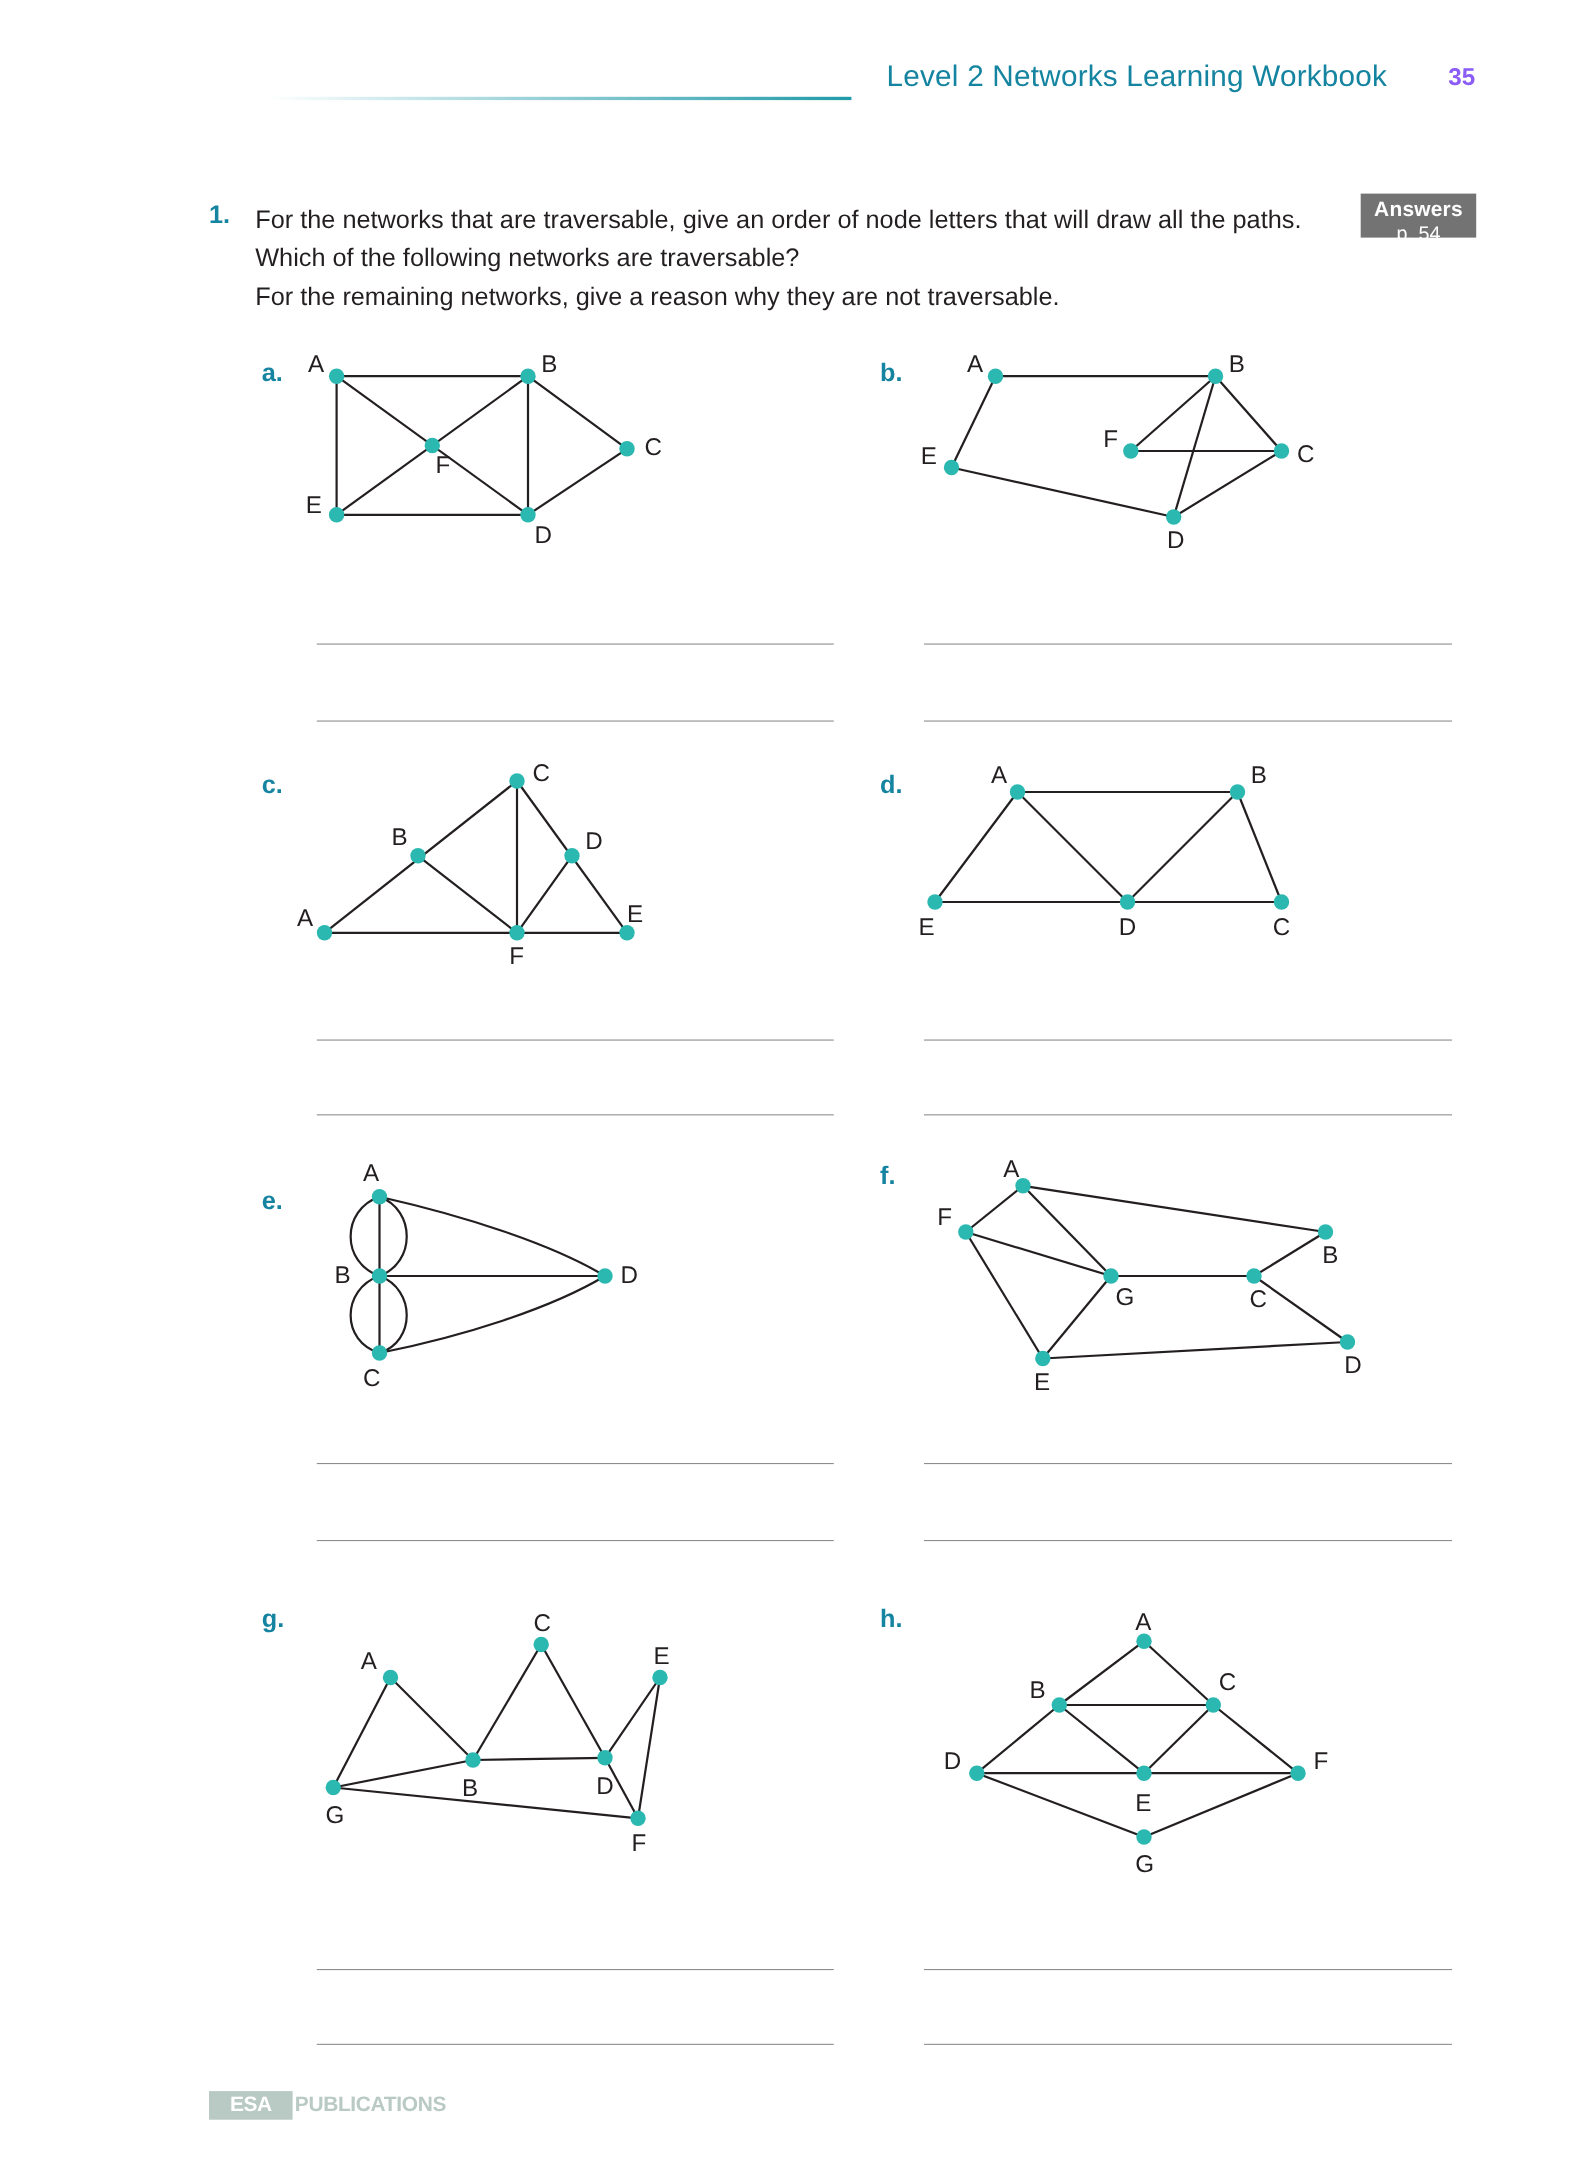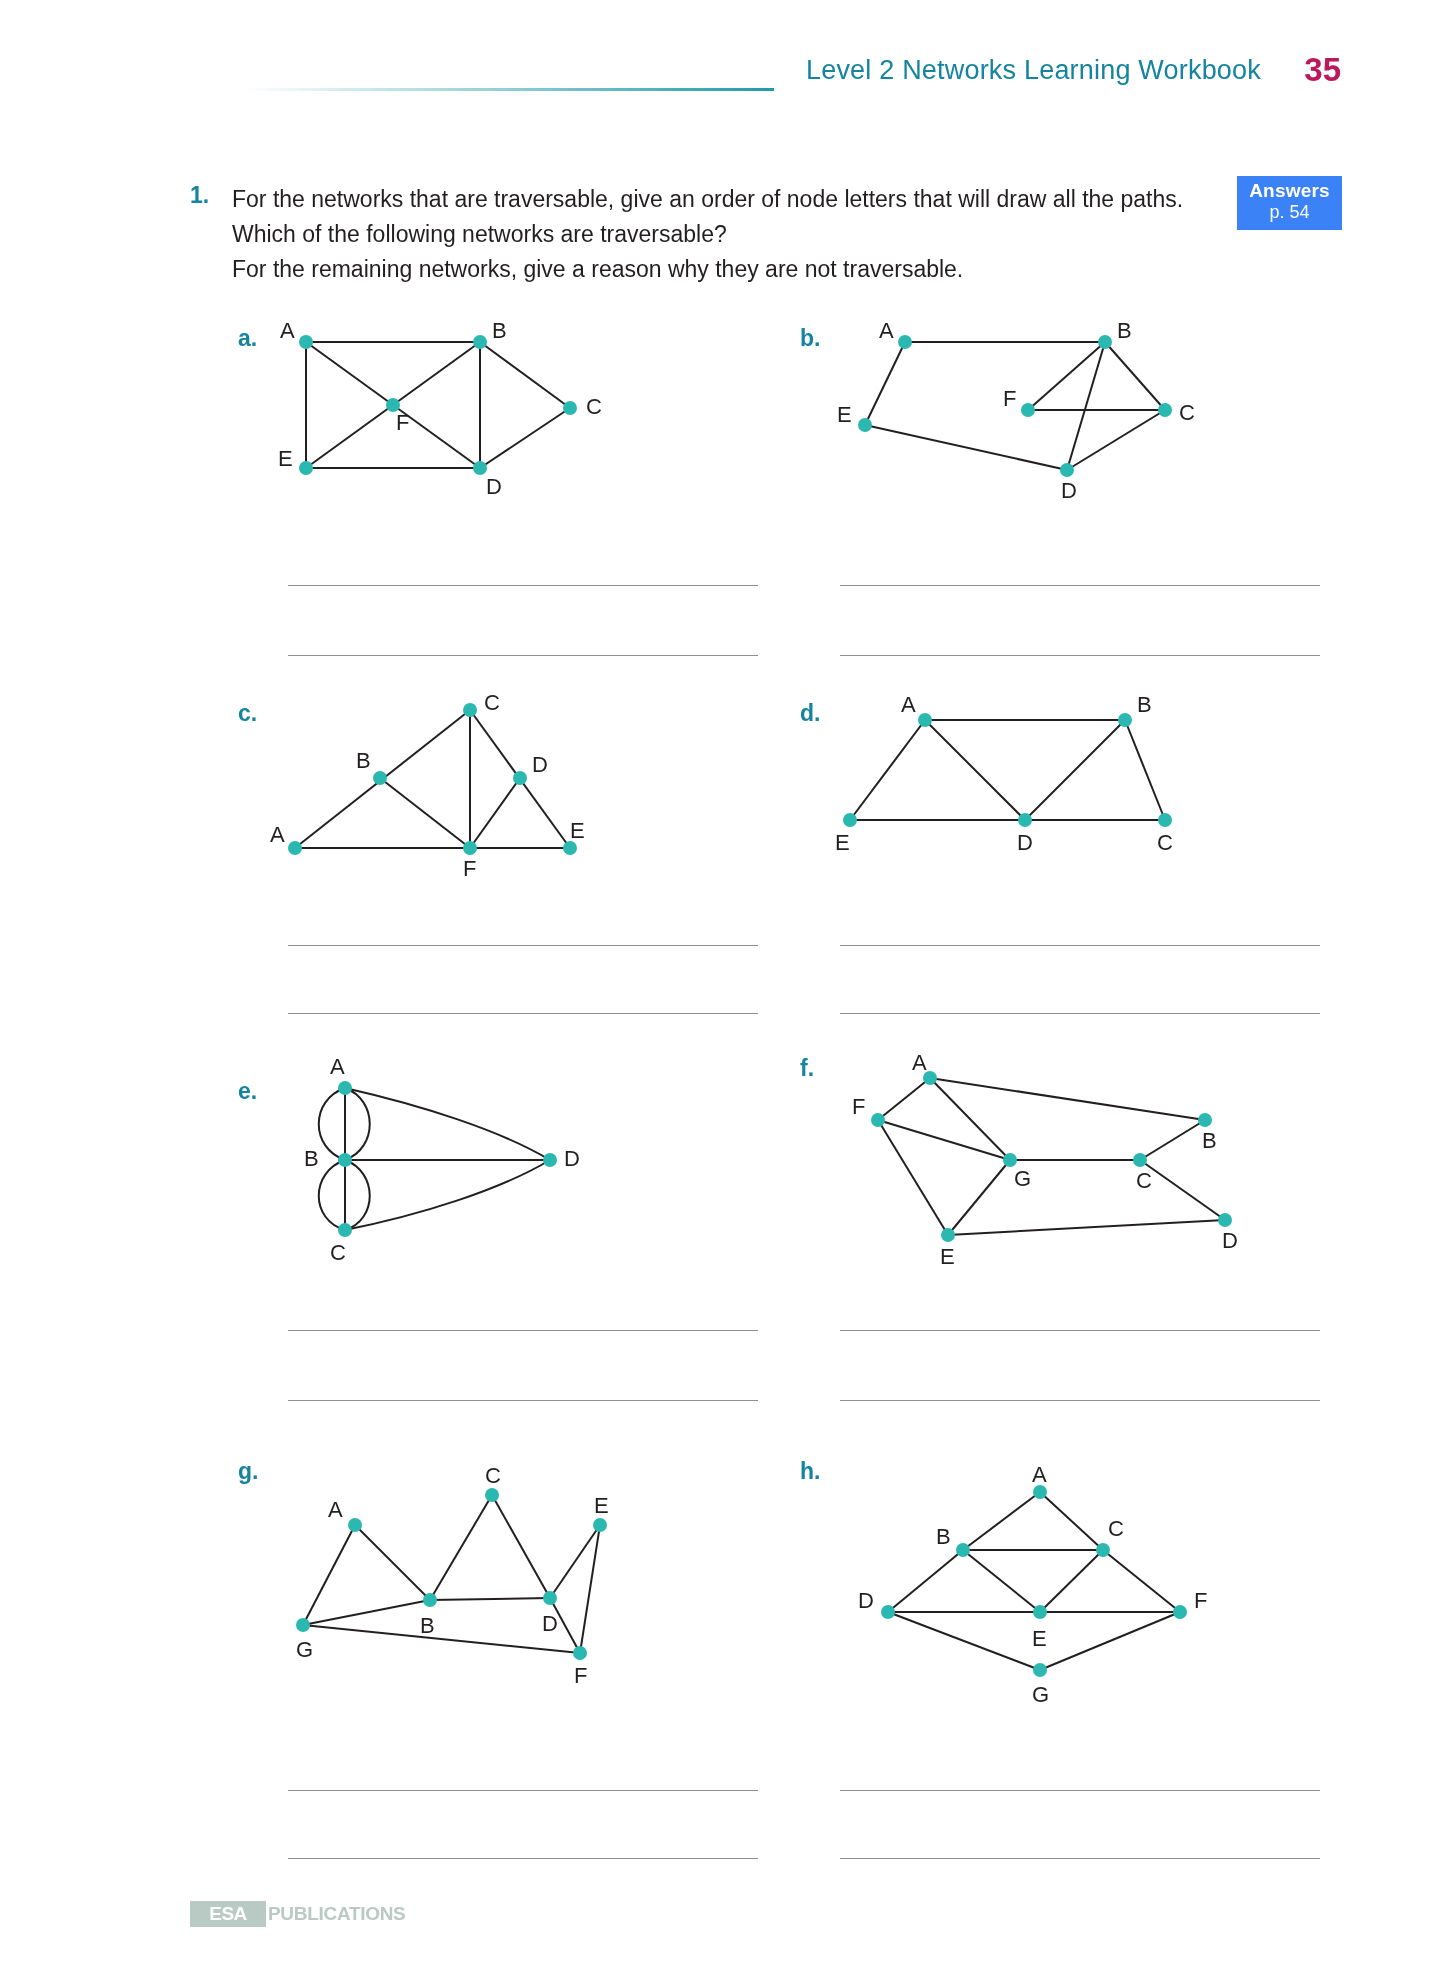--- a/index.html
+++ b/index.html
@@ -20,26 +20,26 @@
     background:linear-gradient(to right,#ffffff,#1f9aa8);
   }
   .header-title{
     position:absolute;right:200px;top:70px;
     transform:translateY(-50%);
     font-size:27px;color:#1584a0;letter-spacing:.2px;
     white-space:nowrap;
   }
   .header-page{
     position:absolute;right:120px;top:70px;transform:translateY(-50%);
-    font-size:33px;color:#be185d;font-weight:bold;
+    font-size:22px;color:#8b5cf6;font-weight:bold;
   }
   
   .answers-badge{
     position:absolute;right:103px;top:176px;
-    width:105px;height:54px;background:#3b82f6;color:#ffffff;
+    width:105px;height:40px;background:#737373;color:#ffffff;
     text-align:center;line-height:1.15;padding-top:4px;
     box-sizing:border-box;
   }
   .answers-badge .l1{display:block;font-size:19px;font-weight:bold;letter-spacing:.2px;}
   .answers-badge .l2{display:block;font-size:18px;font-weight:normal;}
   
   .q-num{
     position:absolute;left:190px;top:182px;font-size:23px;color:#1584a0;font-weight:bold;
   }
   .q-lines{

